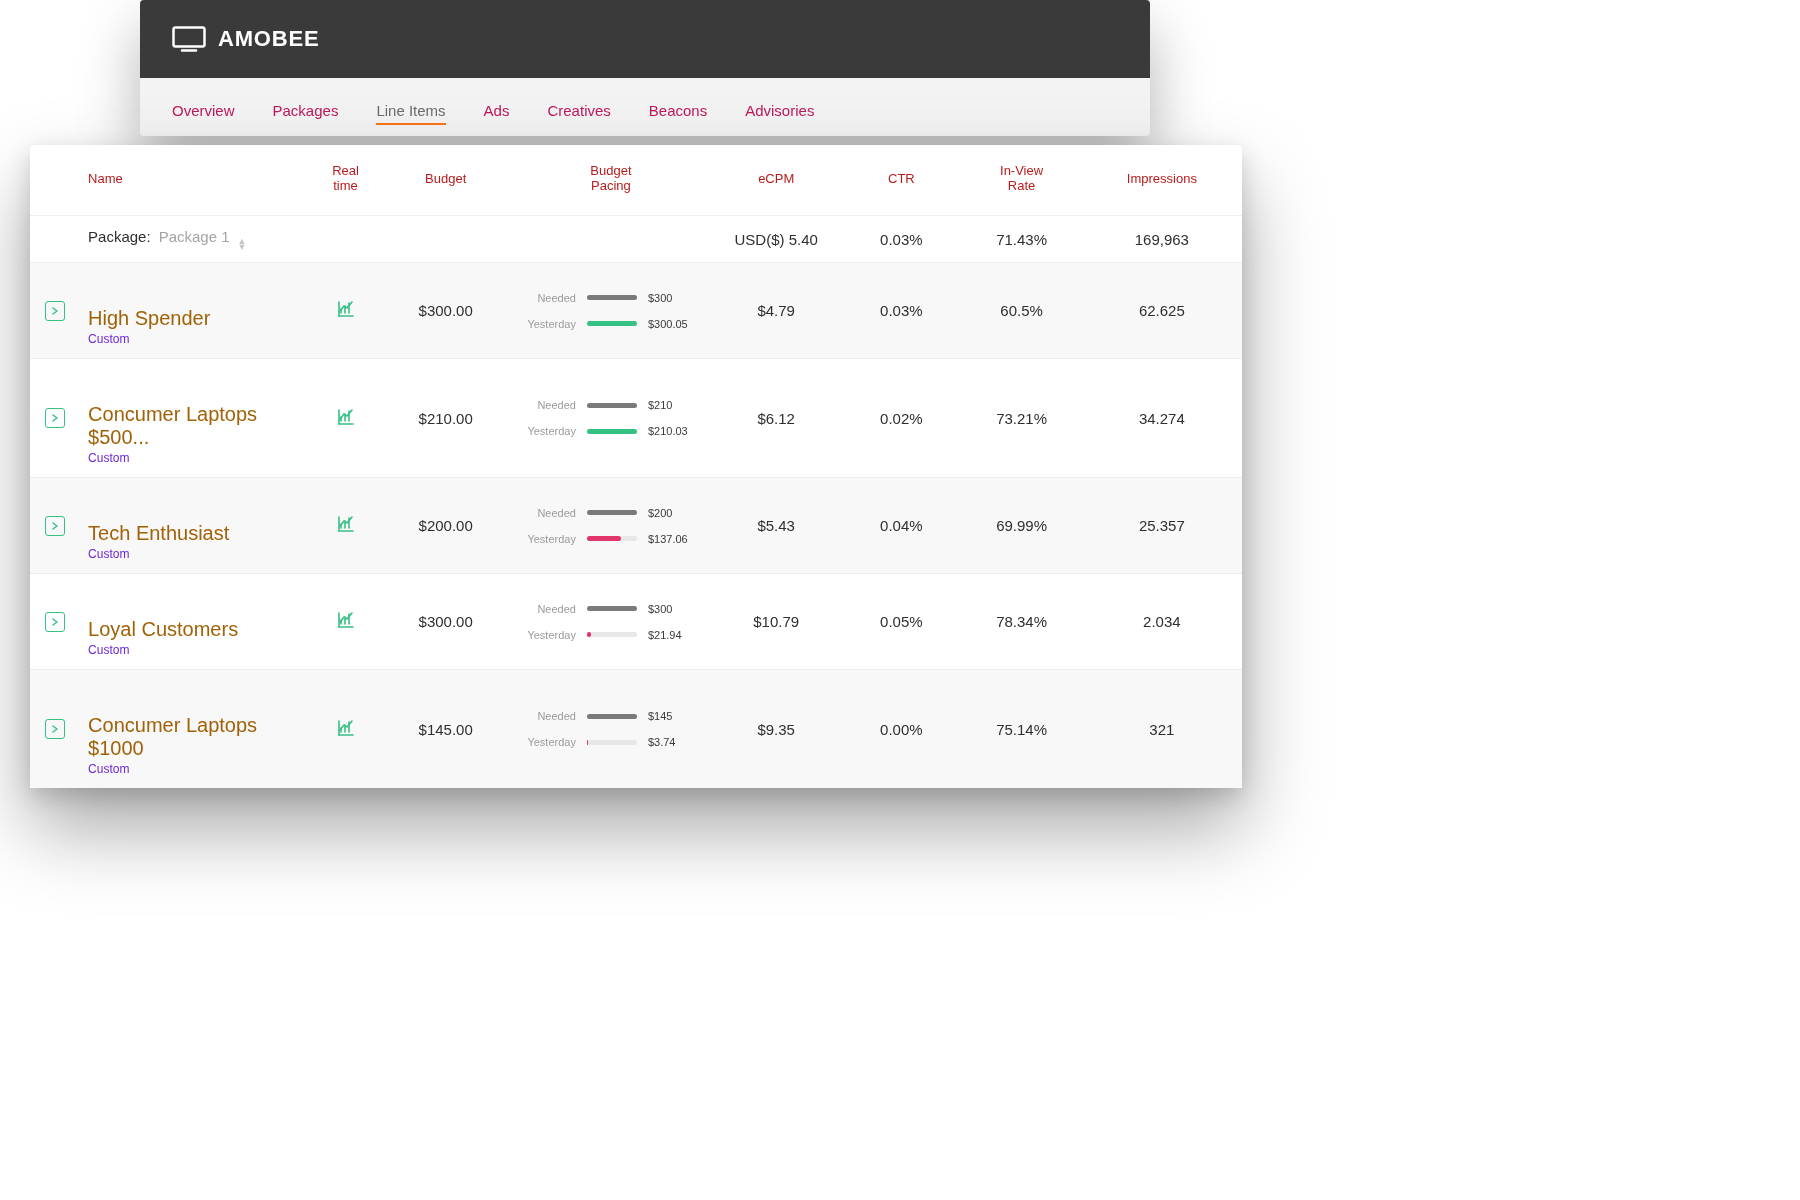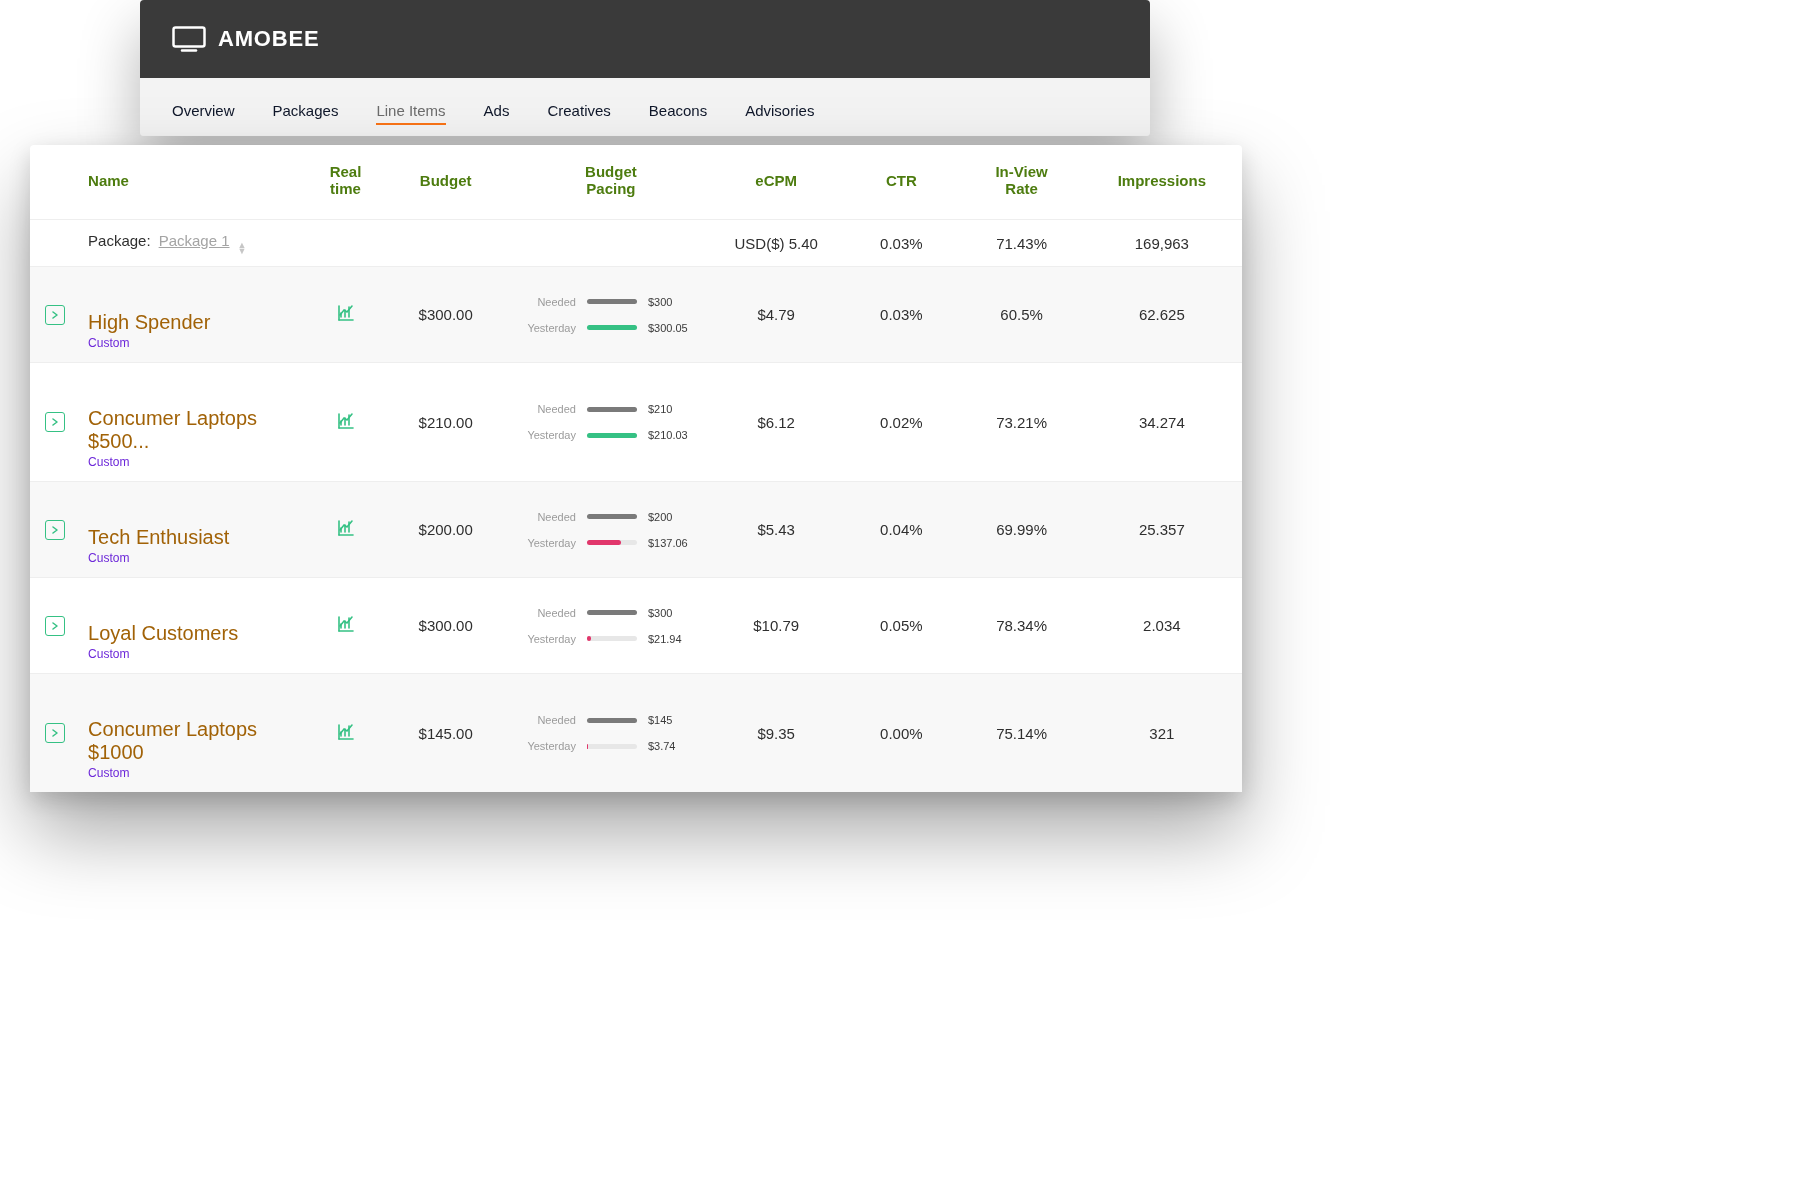--- a/index.html
+++ b/index.html
@@ -41,21 +41,21 @@
 
   .tabs {
     height: 67px;
     display: flex;
     align-items: center;
     gap: 38px;
     padding: 0 32px;
     background: #f3f3f3;
   }
   .tabs .tab {
-    font-size: 15px; color: #0f172a; cursor: pointer;
+    font-size: 15px; color: #be185d; cursor: pointer;
     padding: 4px 0; border-bottom: 2px solid transparent;
   }
   .tabs .tab.active { color: #6c6c6c; border-bottom: 2px solid #f97316; }
 
   
   .panel {
     position: absolute;
     left: 30px; top: 145px;
     width: 1212px;
     background: #fff;
@@ -68,21 +68,21 @@
   col.c-name    { width: 230px; }
   col.c-rt      { width: 70px; }
   col.c-budget  { width: 130px; }
   col.c-pacing  { width: 200px; }
   col.c-ecpm    { width: 130px; }
   col.c-ctr     { width: 120px; }
   col.c-inview  { width: 120px; }
   col.c-impr    { width: 160px; }
 
   th {
-    font-size: 15px; font-weight: 700; color: #4d7c0f;
+    font-size: 13px; font-weight: 400; color: #b91c1c;
     padding: 18px 8px 22px; text-align: center; white-space: pre-line;
   }
   th.left { text-align: left; }
   tbody td {
     padding: 12px 8px;
     font-size: 15px; color: #2f2f2f; text-align: center;
     border-top: 1px solid #eee;
     vertical-align: middle;
   }
   tbody td.left { text-align: left; }
@@ -93,21 +93,21 @@
     width: 20px; height: 20px; border: 1.5px solid #35c184; border-radius: 3px;
     display: inline-flex; align-items: center; justify-content: center; cursor: pointer;
     color: #35c184; font-size: 12px;
   }
   .expand-btn svg { width: 8px; height: 8px; }
 
   .name-main { font-size: 20px; color: #a16207; margin-top: 32px; }
   .name-sub  { font-size: 12px; color: #6d28d9; margin-top: 2px; }
 
   .group-label { font-size: 15px; color: #2f2f2f; text-align: center; }
-  .group-value { font-size: 15px; color: #a4a4a4; margin-left: 8px; text-decoration: underline; }
+  .group-value { font-size: 15px; color: #a4a4a4; margin-left: 8px; }
   .sort-carets { display:inline-flex; flex-direction:column; margin-left:8px; color:#c6c6c6; line-height:6px; font-size:9px; vertical-align:-2px;}
 
   .rt-icon svg { width: 18px; height: 18px; }
   .rt-icon { color: #35c184; display:inline-block; }
 
   .pacing {
     display: grid;
     grid-template-columns: 56px 50px 54px;
     grid-auto-rows: 15px;
     column-gap: 8px; row-gap: 2px;

